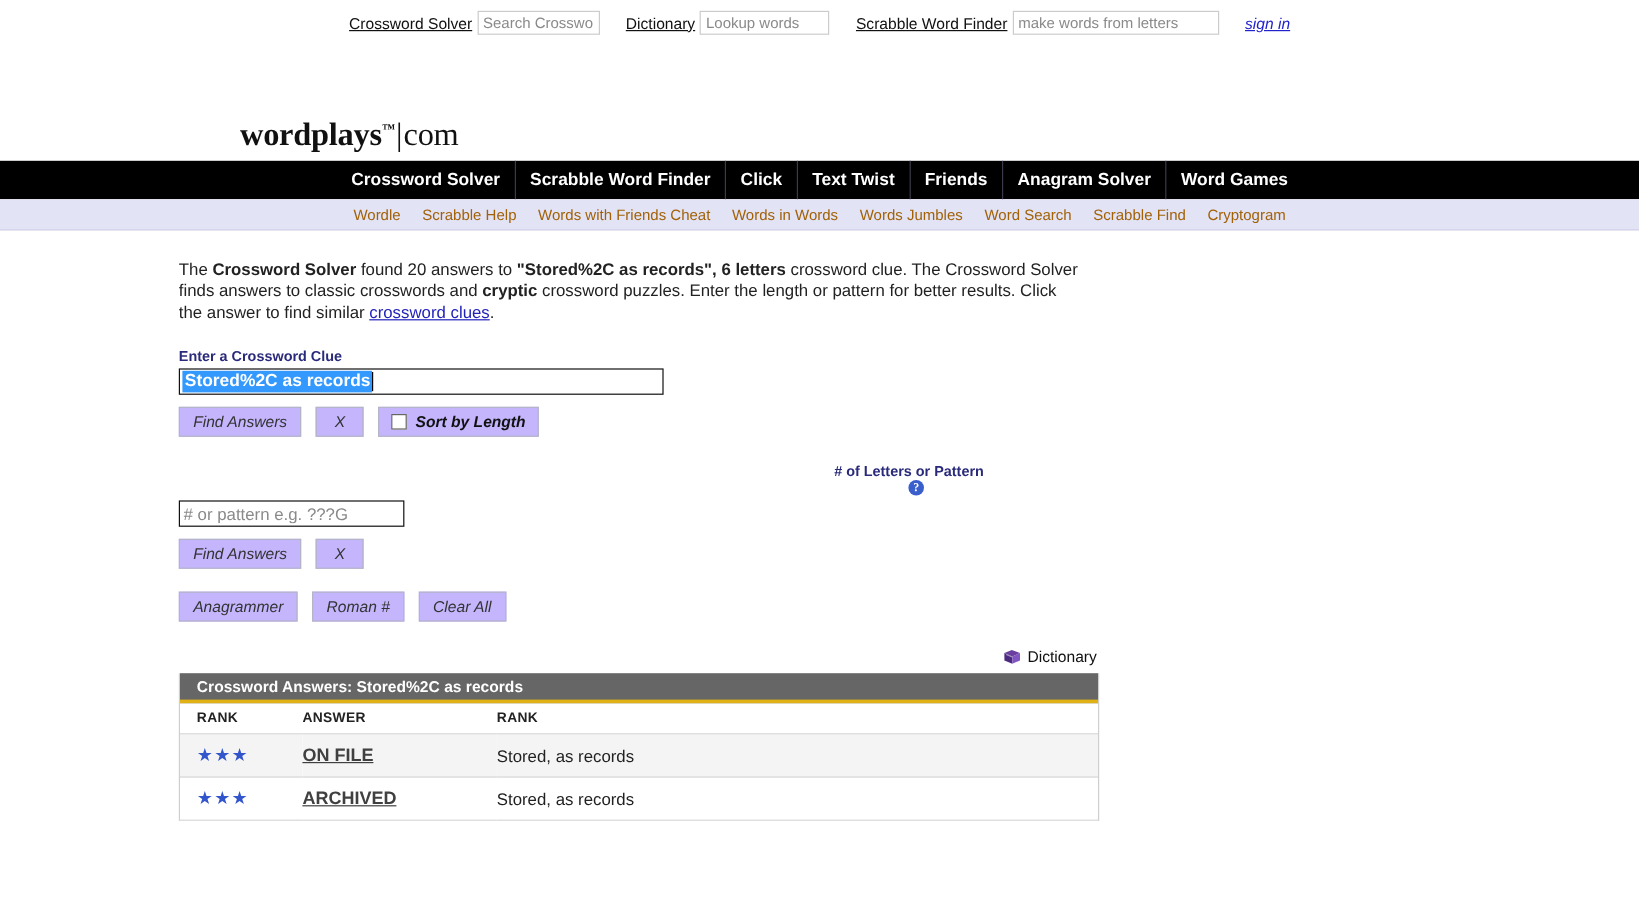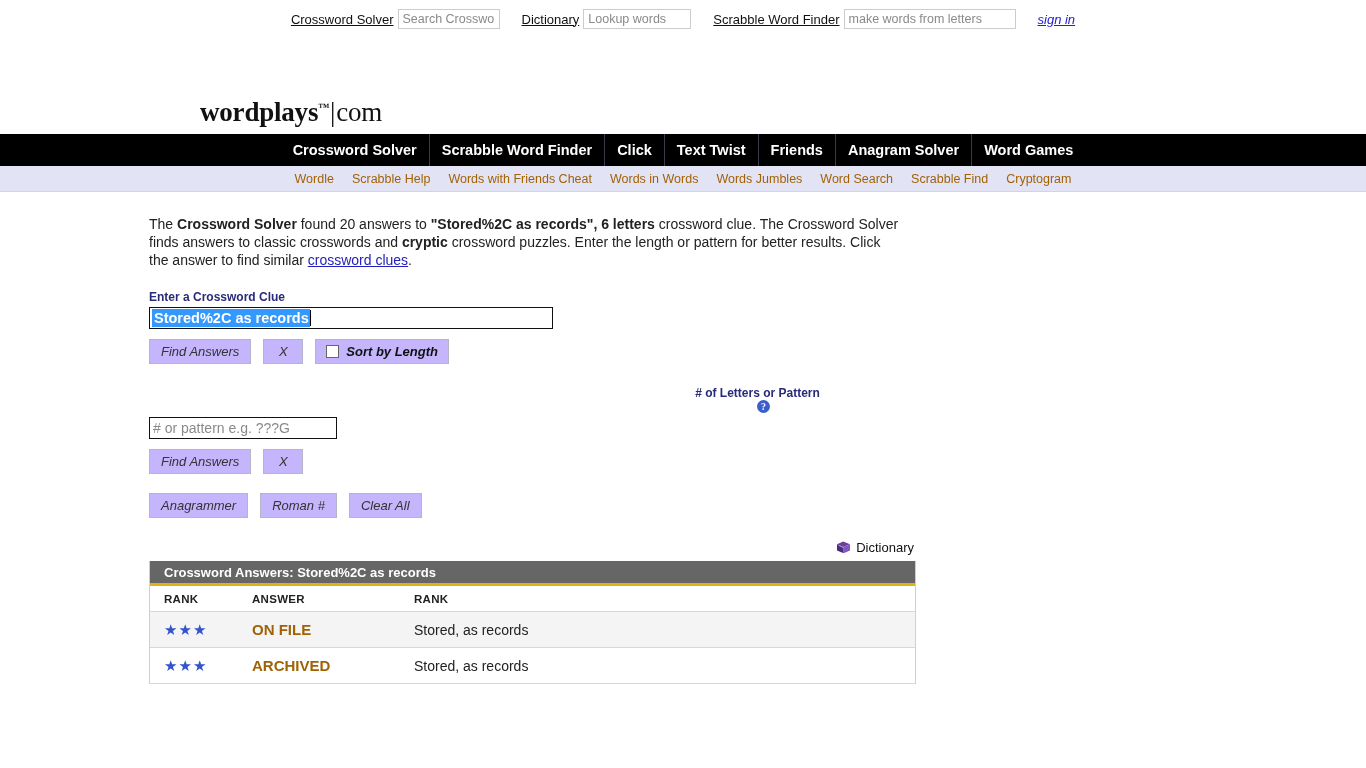--- a/index.html
+++ b/index.html
@@ -368,23 +368,24 @@
     padding: 9px 0;
     border-bottom: 1px solid #d8d8d8;
     vertical-align: middle;
   }
   .c-rank { width: 88px; padding-left: 14px !important; }
   .c-ans  { width: 162px; }
   .c-clue { }
   tr.alt td { background: #f4f4f4; }
   .stars { color: #3355cc; font-size: 15px; letter-spacing: 1px; line-height: 1; }
   .ans-link {
-    color: #a16207;
+    color: #404040;
     font-weight: bold;
     font-size: 15px;
+    text-decoration: underline;
     cursor: pointer;
   }
   .clue-text { font-size: 14px; color: #222222; }
 </style>
 </head>
 <body>
 
 <div class="topbar">
   <div class="topbar-inner">
     <span class="tb-link">Crossword Solver</span>

